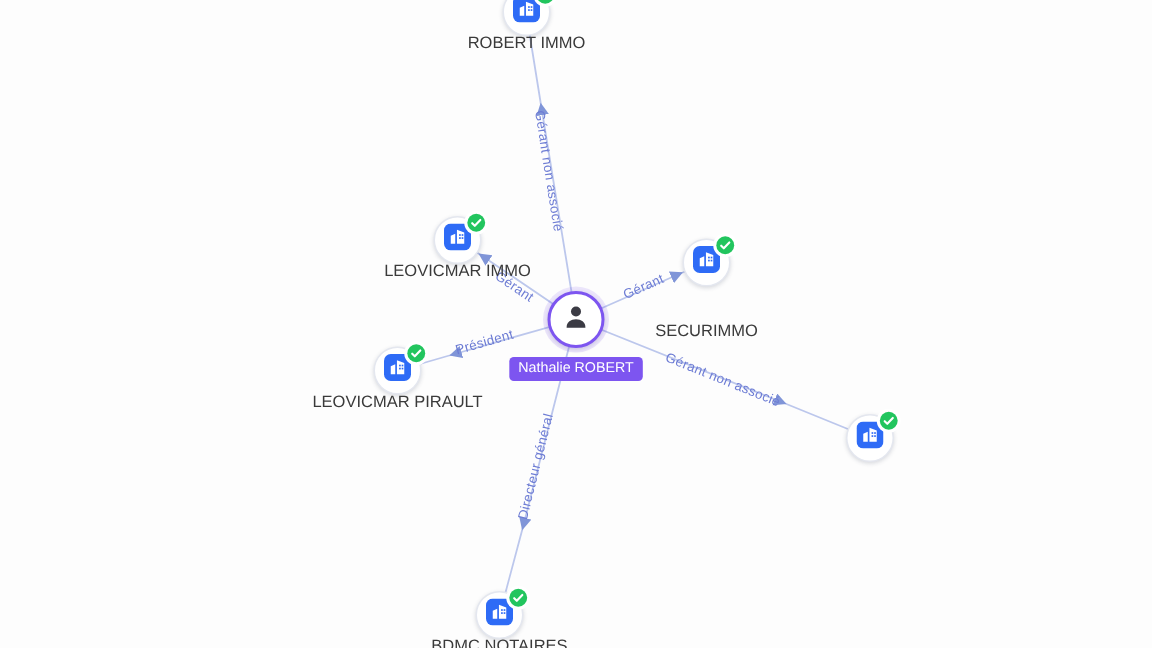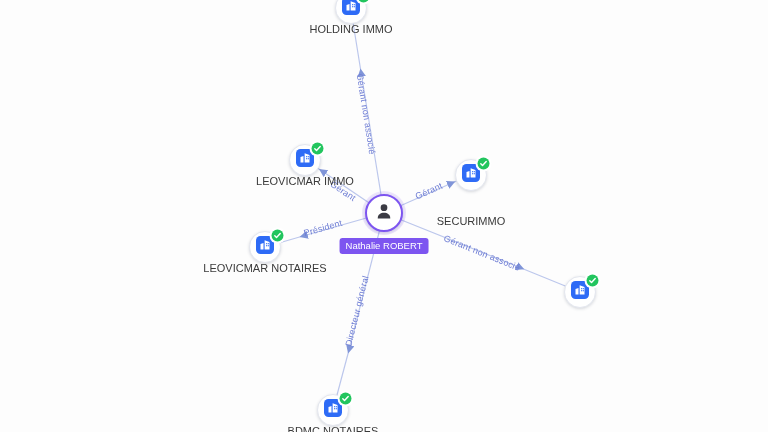--- a/index.html
+++ b/index.html
@@ -101,21 +101,21 @@
           <rect x="15.7" y="12.2" width="1.5" height="1.5" fill="#2e6bf6"></rect>
         </svg>
     </span>
     <span class="badge">
       <svg viewBox="0 0 24 24" width="13" height="13">
           <circle cx="12" cy="12" r="11" fill="#22c55e"></circle>
           <path d="M7 12.5l3.2 3.2L17 8.5" stroke="#fff" stroke-width="2.6" fill="none" stroke-linecap="round" stroke-linejoin="round"></path>
         </svg>
     </span>
   </div>
-  <div class="node-label" style="left:266px;top:23px;">HOLDING IMMO</div>
+  <div class="node-label" style="left:266px;top:23px;">ROBERT IMMO</div>
 
   <div class="node-circle" style="left:289px;top:144px;">
     <span>
       <svg viewBox="0 0 24 24" width="18" height="18">
           <rect width="24" height="24" rx="6" fill="#2e6bf6"></rect>
           <path fill="#fff" d="M6 18v-7.2l4-1.6V18H6zm5.5 0V5.5L18 8v10h-6.5z"></path>
           <rect x="13.4" y="9.5" width="1.5" height="1.5" fill="#2e6bf6"></rect>
           <rect x="15.7" y="9.5" width="1.5" height="1.5" fill="#2e6bf6"></rect>
           <rect x="13.4" y="12.2" width="1.5" height="1.5" fill="#2e6bf6"></rect>
           <rect x="15.7" y="12.2" width="1.5" height="1.5" fill="#2e6bf6"></rect>
@@ -161,21 +161,21 @@
           <rect x="15.7" y="12.2" width="1.5" height="1.5" fill="#2e6bf6"></rect>
         </svg>
     </span>
     <span class="badge">
       <svg viewBox="0 0 24 24" width="13" height="13">
           <circle cx="12" cy="12" r="11" fill="#22c55e"></circle>
           <path d="M7 12.5l3.2 3.2L17 8.5" stroke="#fff" stroke-width="2.6" fill="none" stroke-linecap="round" stroke-linejoin="round"></path>
         </svg>
     </span>
   </div>
-  <div class="node-label" style="left:180px;top:262px;">LEOVICMAR NOTAIRES</div>
+  <div class="node-label" style="left:180px;top:262px;">LEOVICMAR PIRAULT</div>
 
   <div class="node-circle" style="left:564px;top:276px;">
     <span>
       <svg viewBox="0 0 24 24" width="18" height="18">
           <rect width="24" height="24" rx="6" fill="#2e6bf6"></rect>
           <path fill="#fff" d="M6 18v-7.2l4-1.6V18H6zm5.5 0V5.5L18 8v10h-6.5z"></path>
           <rect x="13.4" y="9.5" width="1.5" height="1.5" fill="#2e6bf6"></rect>
           <rect x="15.7" y="9.5" width="1.5" height="1.5" fill="#2e6bf6"></rect>
           <rect x="13.4" y="12.2" width="1.5" height="1.5" fill="#2e6bf6"></rect>
           <rect x="15.7" y="12.2" width="1.5" height="1.5" fill="#2e6bf6"></rect>

